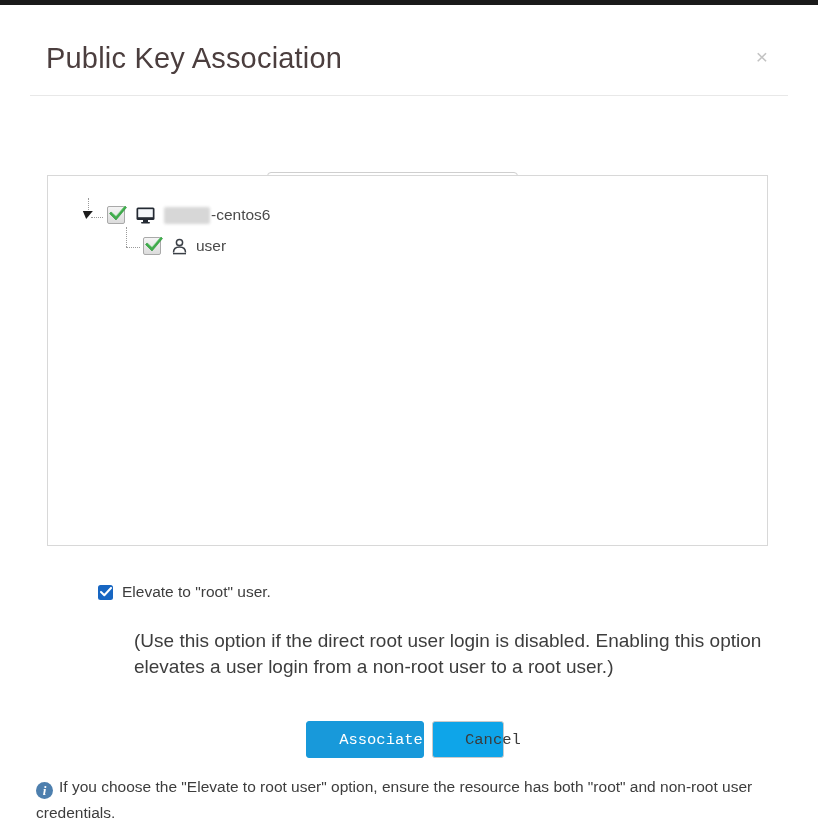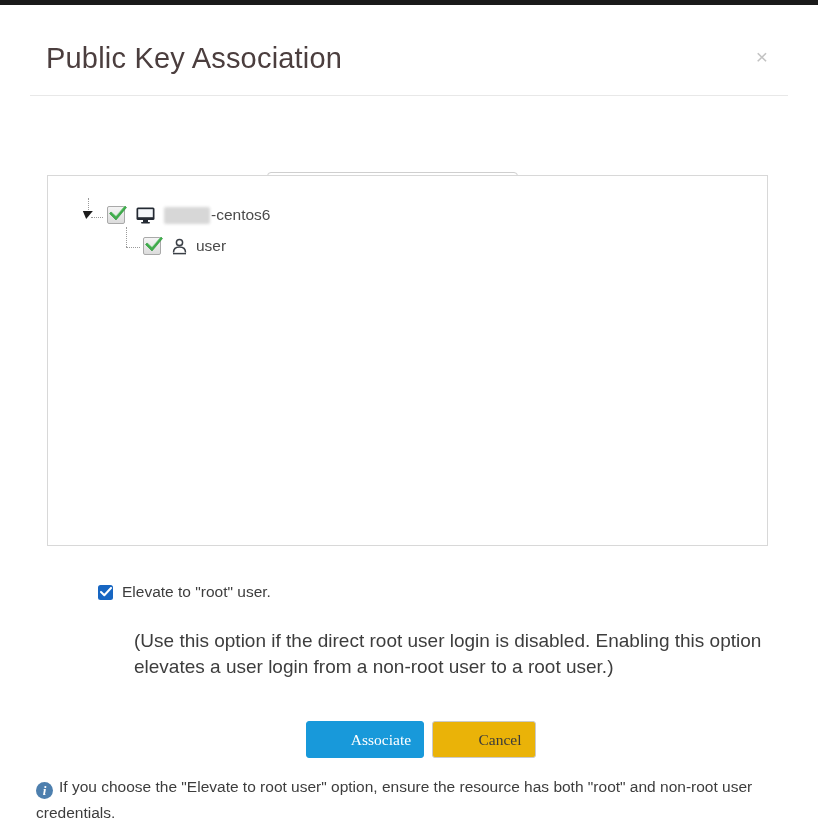--- a/index.html
+++ b/index.html
@@ -44,23 +44,23 @@
 
   
   .elevate-row { position: absolute; left: 98px; top: 578px; display: flex; align-items: center; cursor: pointer; }
   .blue-check { position: relative; width: 15px; height: 15px; background: #1766c2; border-radius: 2.5px; margin-right: 9px; flex: none; }
   .blue-check svg { position: absolute; left: 1.5px; top: 2.5px; }
   .elevate-label { font-size: 15.5px; color: #3d3d3d; }
 
   .elevate-desc { position: absolute; left: 94px; top: 623px; width: 672px; font-size: 19px; line-height: 26px; color: #3d3d3d; margin-left: 40px; }
 
   .btn-row { position: absolute; left: 0; top: 716px; width: 818px; height: 38px; }
-  .btn { display: inline-block; height: 37px; font-size: 15.5px; font-family: Liberation Serif, serif; border-radius: 3px; cursor: pointer; padding-left: 32px; }
+  .btn { display: inline-block; height: 37px; font-size: 15.5px; font-family: Liberation Mono, monospace; border-radius: 3px; cursor: pointer; padding-left: 32px; }
   .btn-associate { position: absolute; left: 306px; top: 0; width: 118px; background: #1899da; color: #fff; border: 1px solid #1899da; }
-  .btn-cancel { position: absolute; left: 432px; top: 0; width: 104px; background: #eab308; color: #3b3b3b; border: 1px solid #cacaca; }
+  .btn-cancel { position: absolute; left: 432px; top: 0; width: 72px; background: #0ea5e9; color: #3b3b3b; border: 1px solid #cacaca; }
 
   .footer-note { position: absolute; left: 36px; top: 769px; width: 752px; font-size: 15.5px; line-height: 26px; color: #3d3d3d; }
   .info-icon { display: inline-block; width: 17px; height: 17px; border-radius: 50%; background: #4d7fae; color: #fff; font-family: "Liberation Serif", serif; font-weight: bold; font-style: italic; font-size: 13px; line-height: 17px; text-align: center; vertical-align: -3px; margin-right: 6px; }
 </style>
 </head>
 <body>
 
 <div class="top-strip"></div>
 
 <div class="modal">

